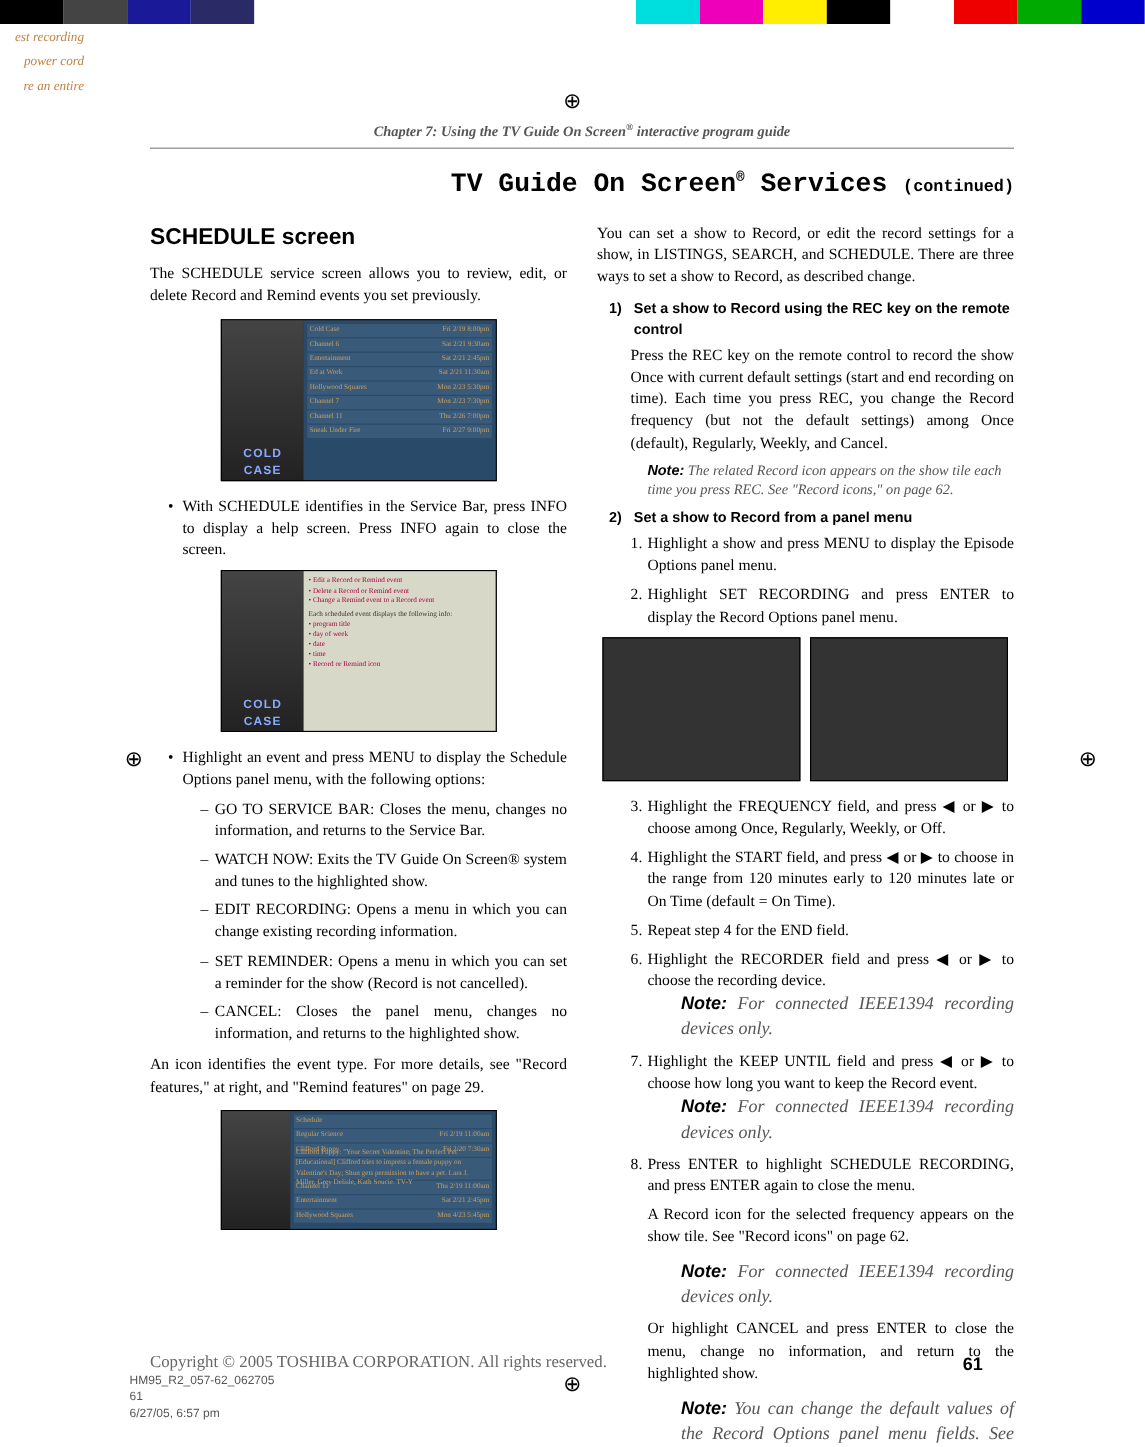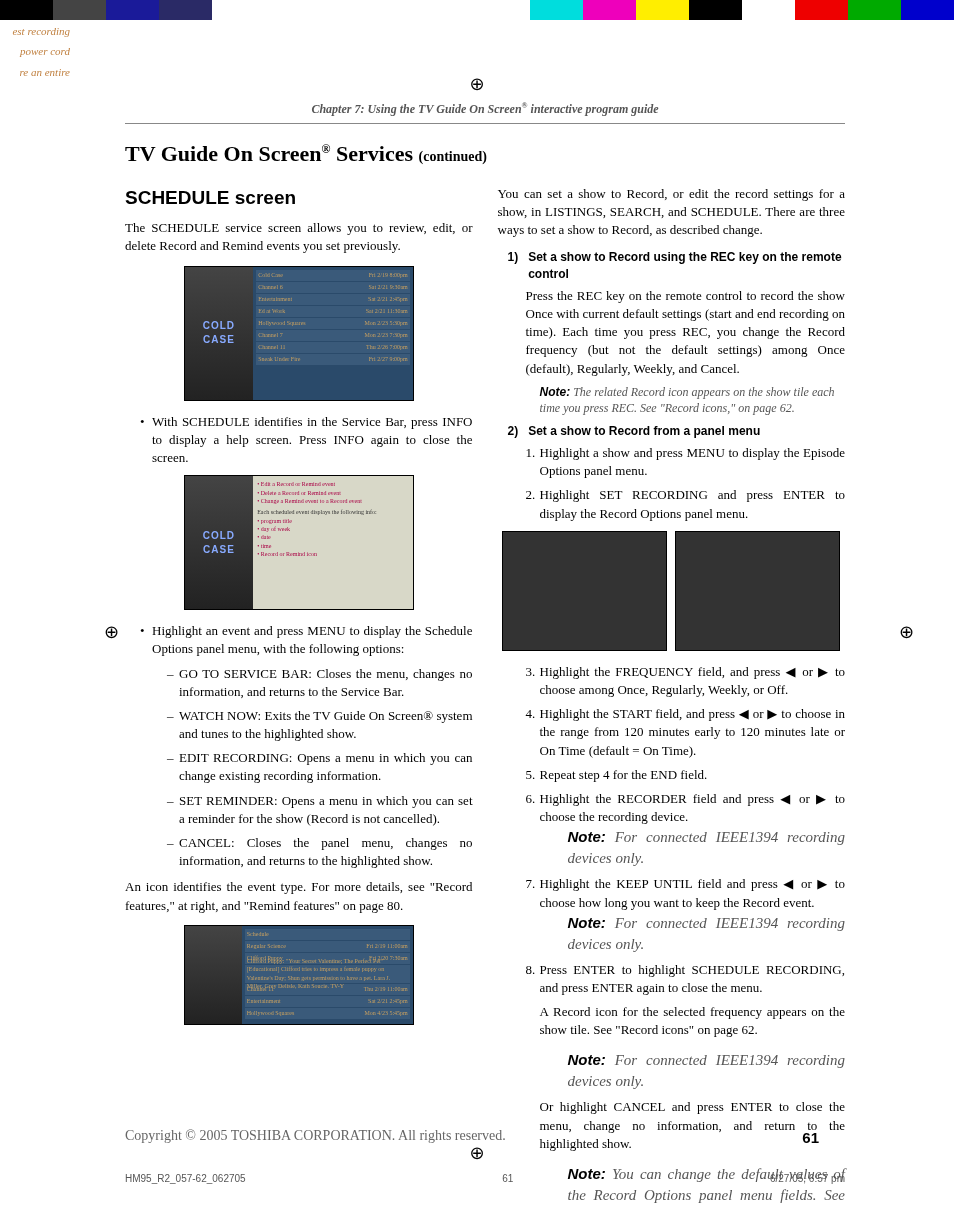--- a/index.html
+++ b/index.html
@@ -84,24 +84,25 @@
       color: #555;
       margin-bottom: 5px;
     }
     .chapter-header sup { font-size: 8px; }
     .hr-line {
       border: none;
       border-top: 1px solid #888;
       margin-bottom: 15px;
     }
     .page-title {
-      font-family: Liberation Serif, serif;
+      font-family: Liberation Mono, monospace;
       font-size: 22px;
       font-weight: bold;
       margin-bottom: 15px;
+      text-align: right;
     }
     .page-title sup { font-size: 12px; vertical-align: super; }
     .page-title .cont { font-size: 14px; font-weight: bold; }
     .columns {
       display: flex;
       gap: 25px;
     }
     .col {
       flex: 1;
       width: 347px;
@@ -138,21 +139,21 @@
       width: 165px;
       height: 120px;
       background: #333;
       border: 1px solid #000;
     }
     .ss-left {
       width: 30%;
       background: linear-gradient(#444, #222);
       display: flex;
       flex-direction: column;
-      justify-content: center;
+      justify-content: flex-end;
       align-items: center;
       color: #aaa;
       font-size: 8px;
     }
     .ss-left .cold-case {
       font-family: Arial, sans-serif;
       font-weight: bold;
       font-size: 10px;
       letter-spacing: 1px;
       color: #8af;
@@ -274,27 +275,28 @@
       position: absolute;
       right: 135px;
       bottom: 58px;
       font-family: Arial, sans-serif;
       font-weight: bold;
       font-size: 15px;
     }
     .footer-info {
       position: absolute;
       bottom: 20px;
-      left: 125px;
+      left: 108px;
       width: 720px;
       display: flex;
       justify-content: space-between;
       font-size: 10px;
       font-family: Arial, sans-serif;
       color: #555;
+      flex-direction: column;
     }
   </style>
 </head>
 <body>
 
 <div class="color-bar">
   <span style="background:#000"></span>
     <span style="background:#444"></span>
     <span style="background:#1a1a99"></span>
     <span style="background:#2a2a66"></span>
@@ -402,21 +404,21 @@
           <ul class="dash-list">
             <li>GO TO SERVICE BAR: Closes the menu, changes no information, and returns to the Service Bar.</li>
             <li>WATCH NOW: Exits the TV Guide On Screen® system and tunes to the highlighted show.</li>
             <li>EDIT RECORDING: Opens a menu in which you can change existing recording information.</li>
             <li>SET REMINDER: Opens a menu in which you can set a reminder for the show (Record is not cancelled).</li>
             <li>CANCEL: Closes the panel menu, changes no information, and returns to the highlighted show.</li>
           </ul>
         </li>
       </ul>
 
-      <p>An icon identifies the event type. For more details, see "Record features," at right, and "Remind features" on page 80.</p>
+      <p>An icon identifies the event type. For more details, see "Record features," at right, and "Remind features" on page 29.</p>
 
       <div class="screenshot small">
         <div class="ss-left" style="width:25%"></div>
         <div class="ss-right" style="width:75%">
           <div class="ss-row">
               <span>Schedule</span>
             </div>
           <div class="ss-row">
               <span>Regular Science</span>
               <span>Fri 2/19 11:00am</span>

